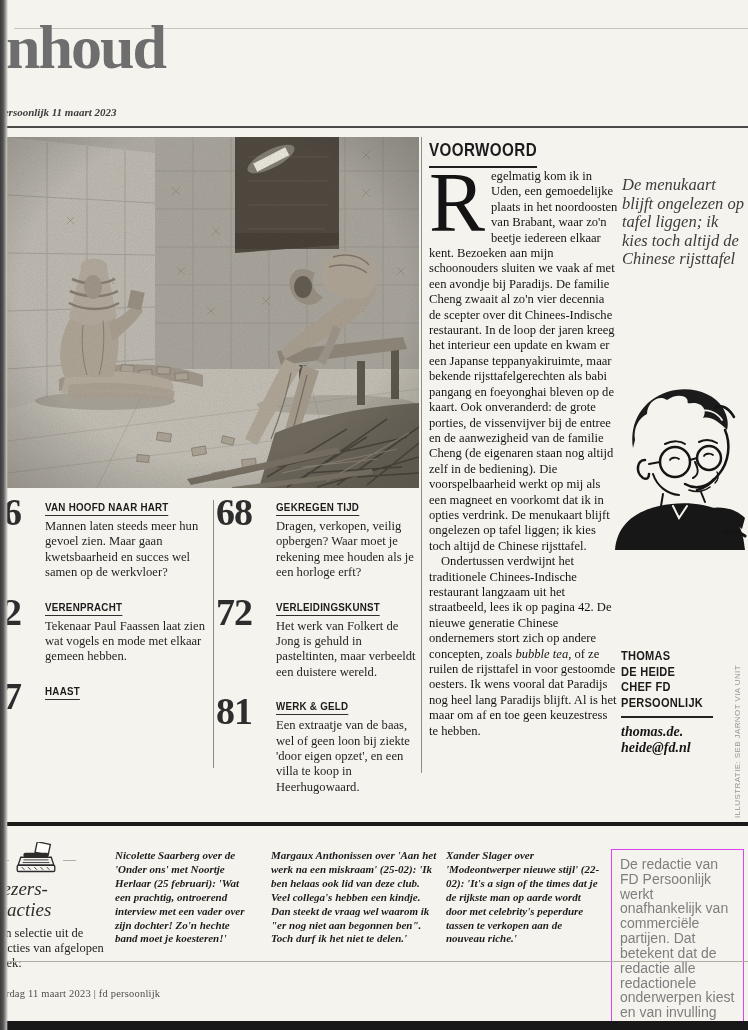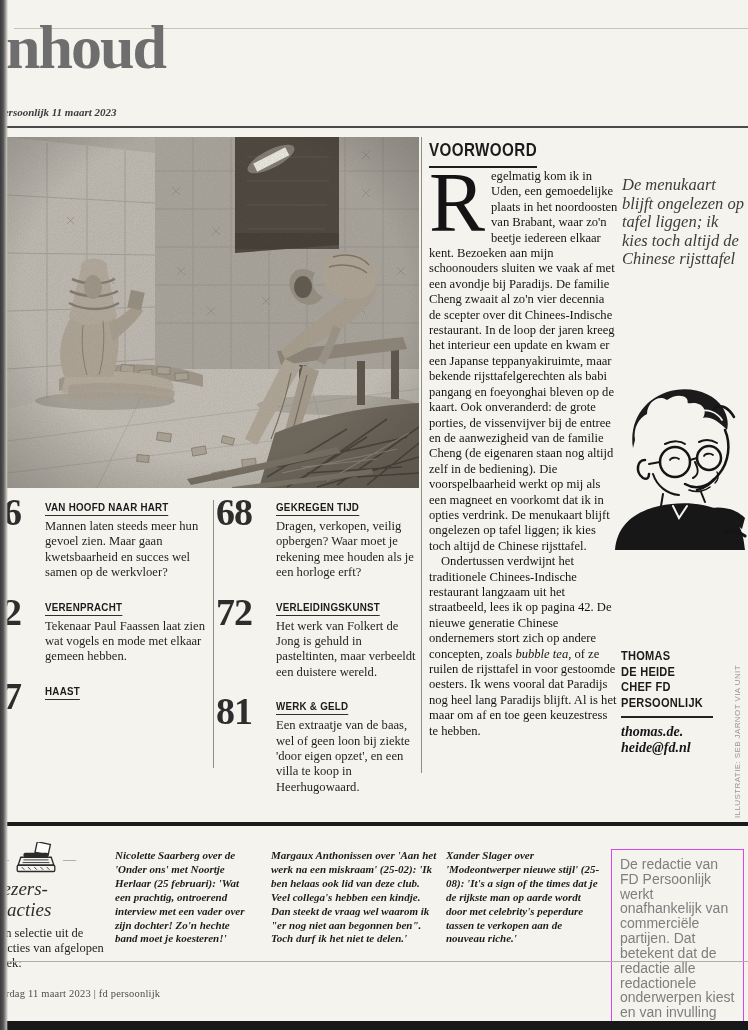--- a/index.html
+++ b/index.html
@@ -281,21 +281,21 @@
       </svg>
       <span>—</span>
     </div>
     <div class="pre" id="rx-title">Lezers-
 reacties</div>
     <div id="rx-intro">Een selectie uit de reacties van afgelopen week:</div>
   </div>
 
   <div class="abs rx-quote" id="rx-q1">Nicolette Saarberg over de 'Onder ons' met Noortje Herlaar (25 februari): 'Wat een prachtig, ontroerend interview met een vader over zijn dochter! Zo'n hechte band moet je koesteren!'</div>
   <div class="abs rx-quote" id="rx-q2">Margaux Anthonissen over 'Aan het werk na een miskraam' (25-02): 'Ik ben helaas ook lid van deze club. Veel collega's hebben een kindje. Dan steekt de vraag wel waarom ik "er nog niet aan begonnen ben". Toch durf ik het niet te delen.'</div>
-  <div class="abs rx-quote" id="rx-q3">Xander Slager over 'Modeontwerper nieuwe stijl' (25-08): 'It's a sign of the times dat je de rijkste man op aarde wordt door met celebrity's peperdure tassen te verkopen aan de nouveau riche.'</div>
+  <div class="abs rx-quote" id="rx-q3">Xander Slager over 'Modeontwerper nieuwe stijl' (22-02): 'It's a sign of the times dat je de rijkste man op aarde wordt door met celebrity's peperdure tassen te verkopen aan de nouveau riche.'</div>
 
   <div class="abs" id="rx-box">De redactie van FD Persoonlijk werkt onafhankelijk van commerciële partijen. Dat betekent dat de redactie alle redactionele onderwerpen kiest en van invulling voorziet. Reizen kunnen (deels) worden betaald door derden, dat wordt vermeld bij het artikel. Ook deze partijen hebben geen invloed op inhoud en presentatie.</div>
 
   <div class="abs" id="rule-thin"></div>
   <div class="abs" id="footer-line">zaterdag 11 maart 2023 | fd persoonlijk</div>
   <div class="abs" id="bottom-bar"></div>
   <div class="abs" id="edge-strip"></div>
 
 </div>
 

